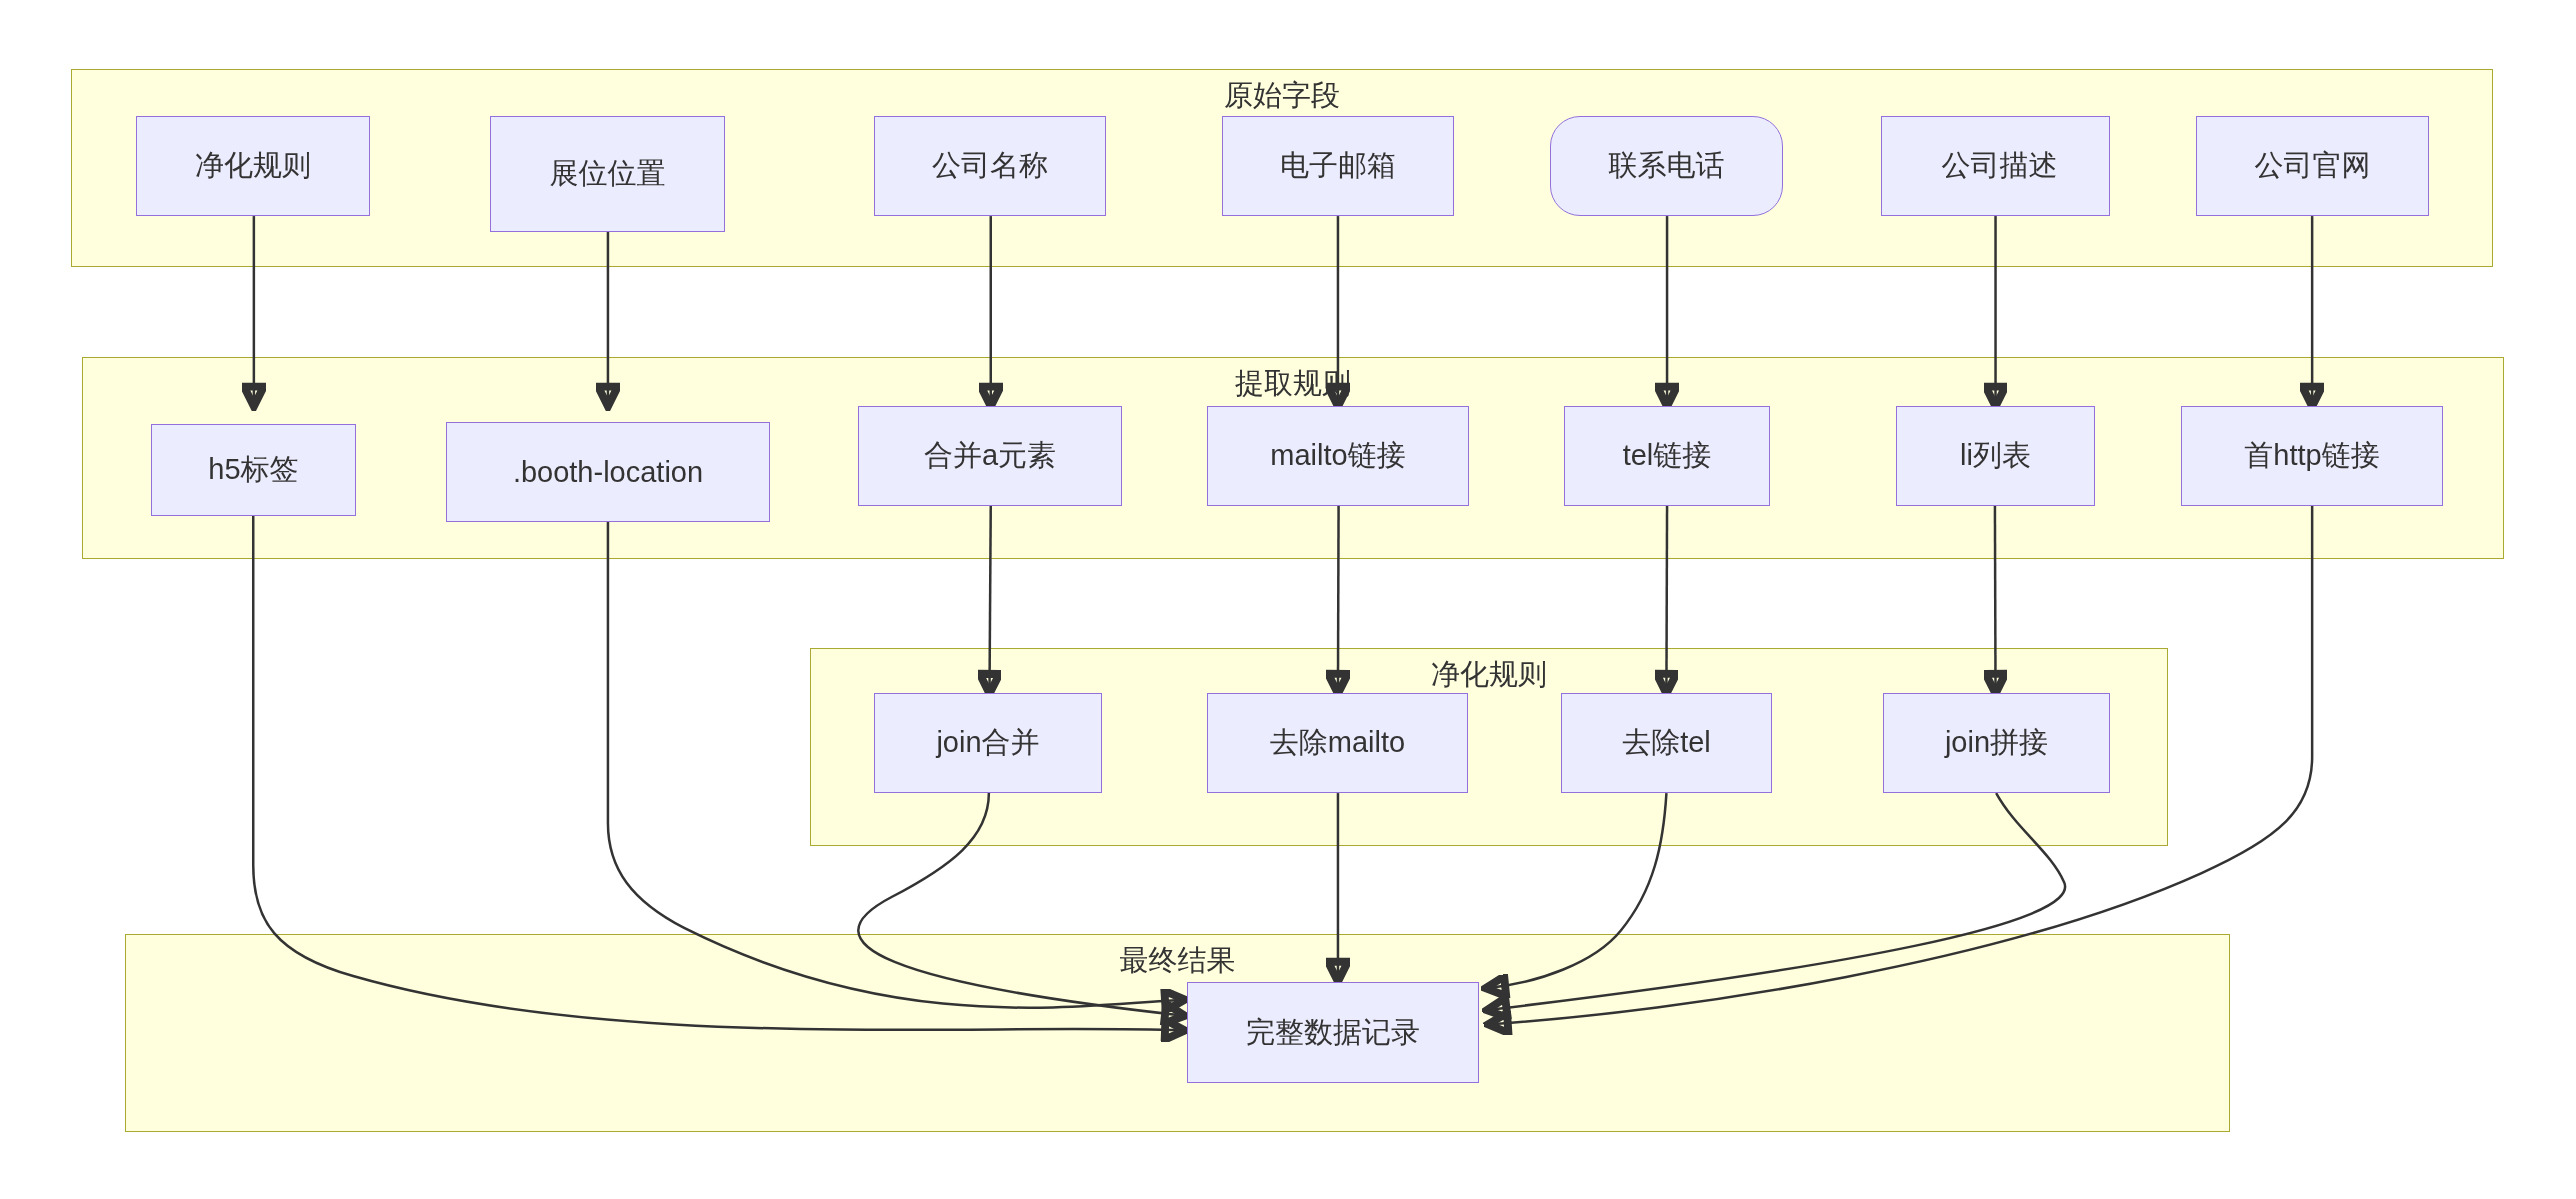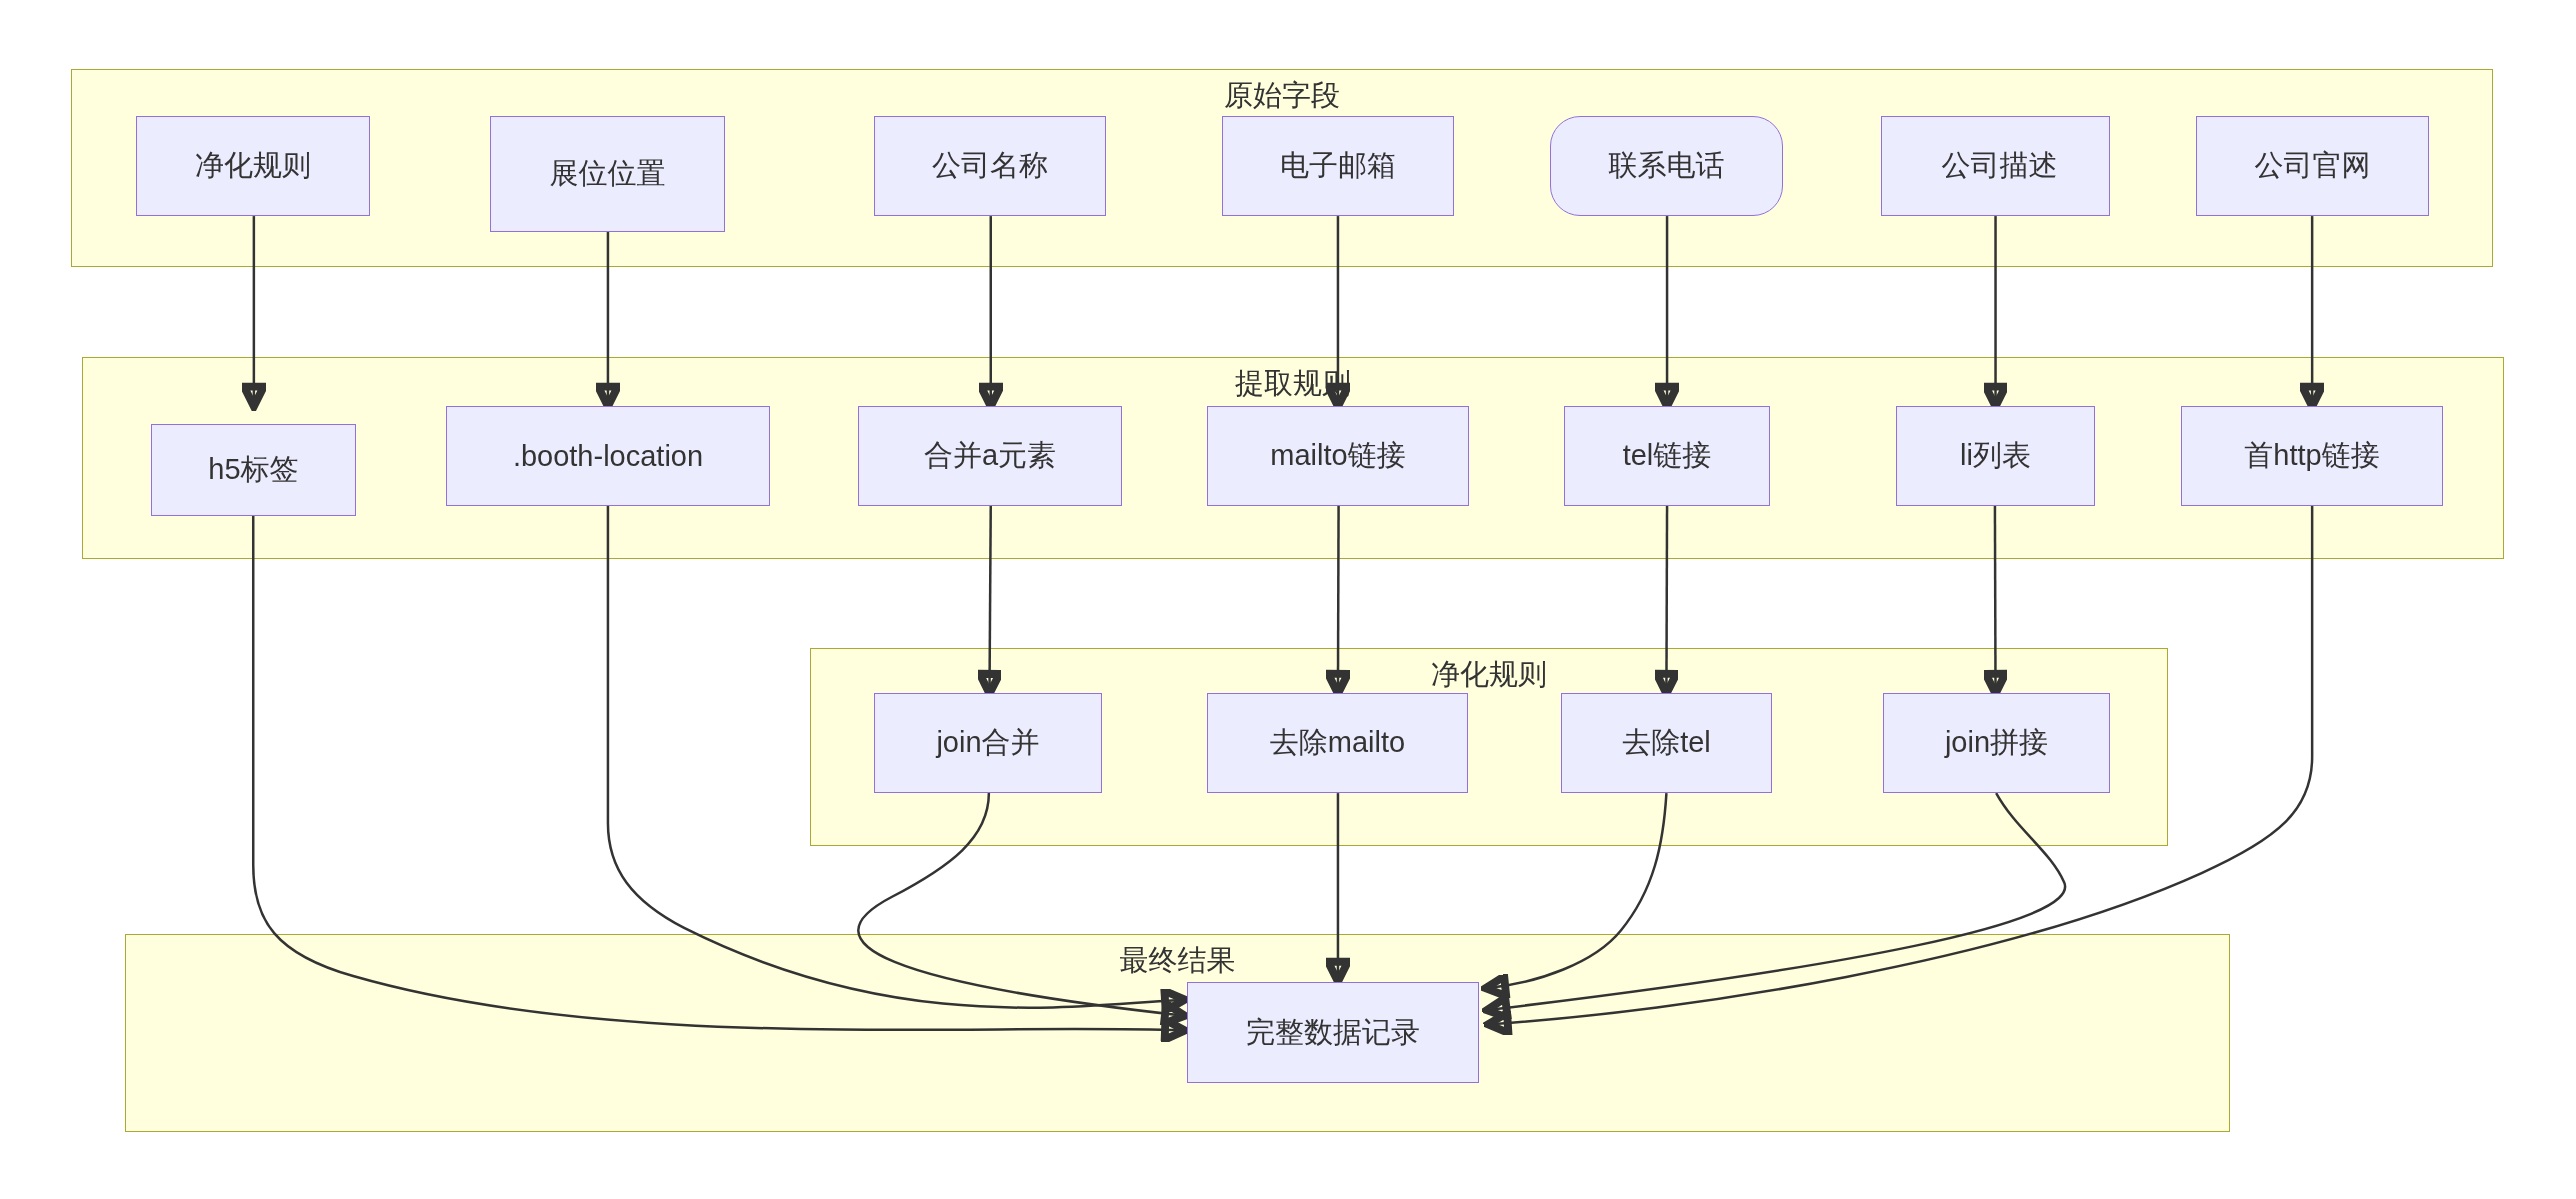--- a/index.html
+++ b/index.html
@@ -131,21 +131,21 @@
   <div class="node" style="left:1881px; top:116px; width:229px; height:100px;padding-left:8px;">
     <span>公司描述</span>
   </div>
   <div class="node" style="left:2196px; top:116px; width:233px; height:100px;">
     <span>公司官网</span>
   </div>
 
   <div class="node" style="left:151px; top:424px; width:205px; height:92px;">
     <span>h5标签</span>
   </div>
-  <div class="node" style="left:446px; top:406px; width:324px; height:100px;">
+  <div class="node" style="left:446px; top:422px; width:324px; height:100px;">
     <span>.booth-location</span>
   </div>
   <div class="node" style="left:858px; top:406px; width:264px; height:100px;">
     <span>合并a元素</span>
   </div>
   <div class="node" style="left:1207px; top:406px; width:262px; height:100px;">
     <span>mailto链接</span>
   </div>
   <div class="node" style="left:1564px; top:406px; width:206px; height:100px;">
     <span>tel链接</span>

